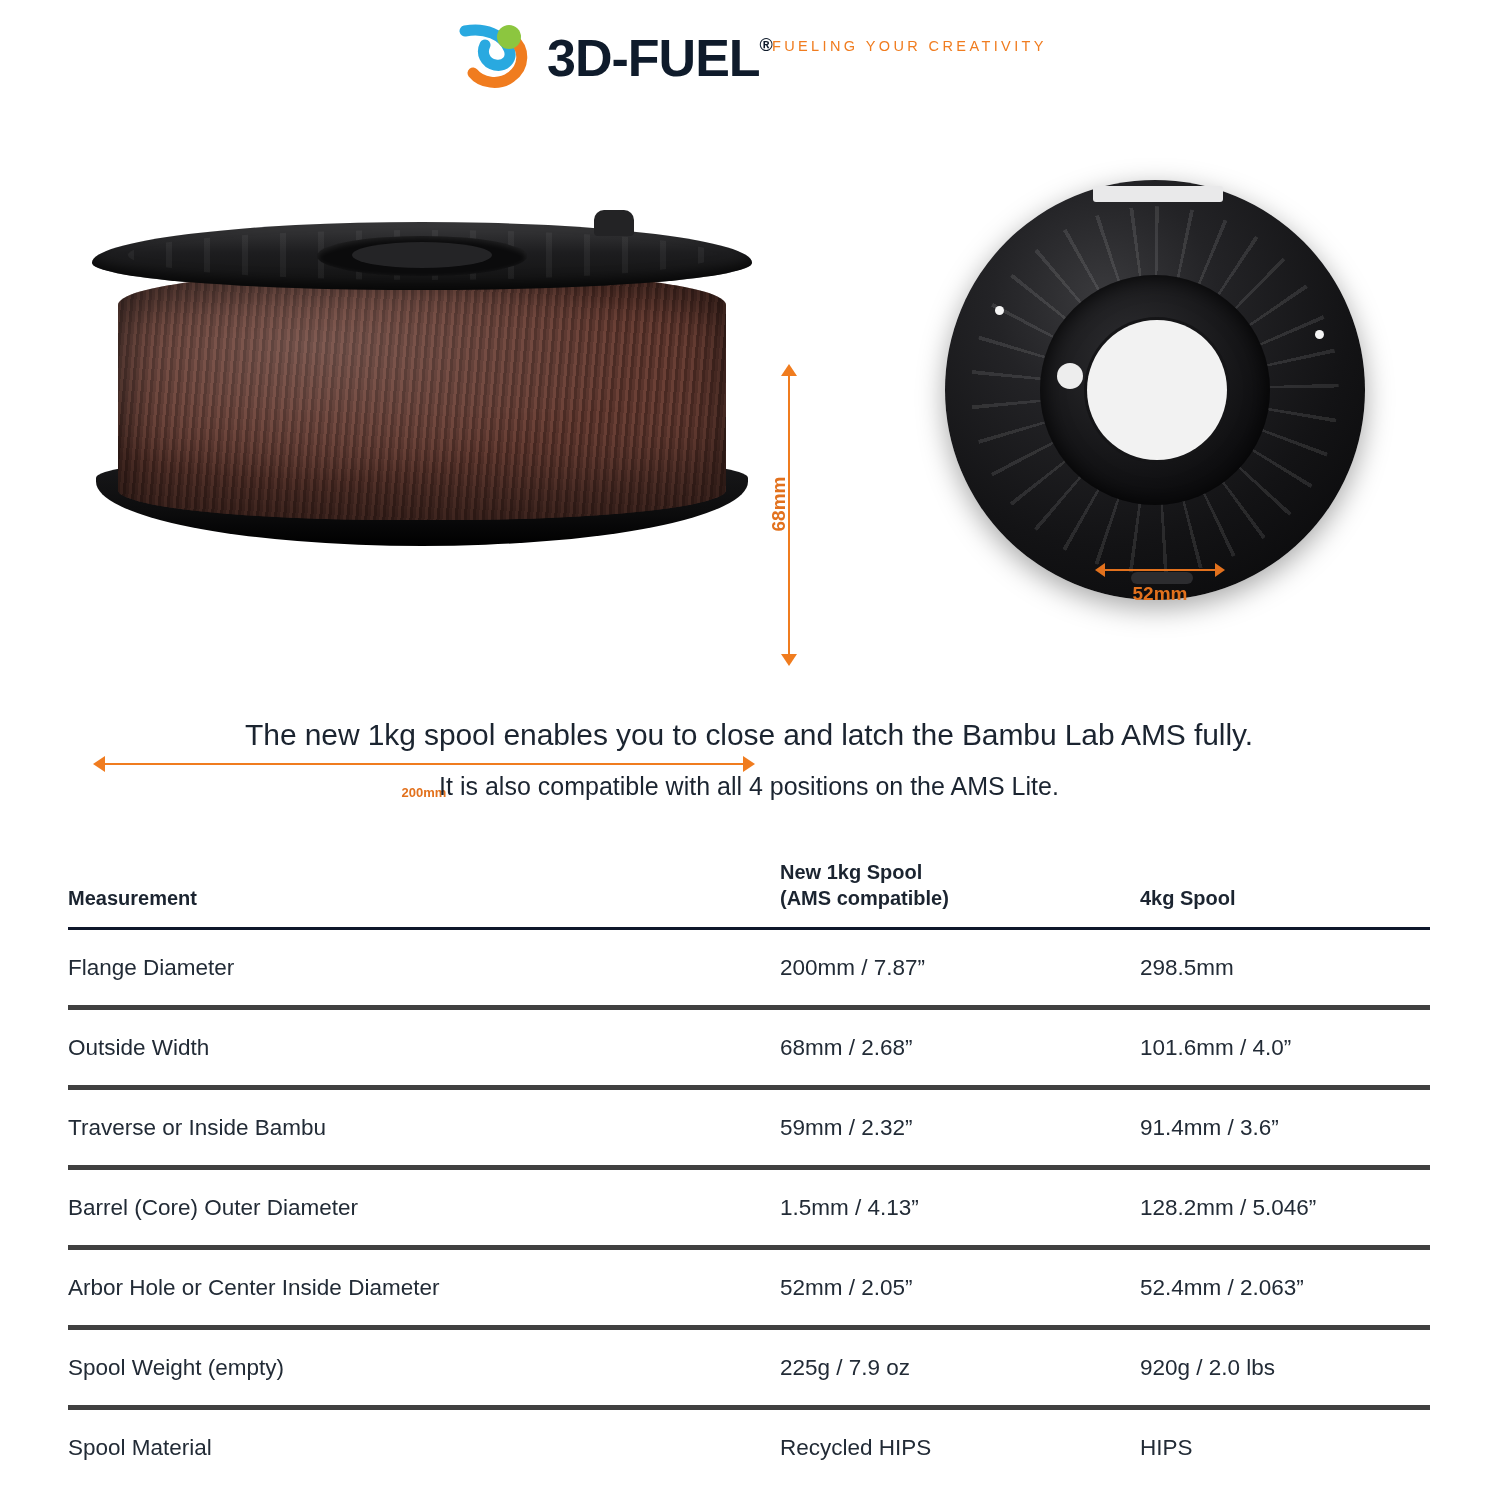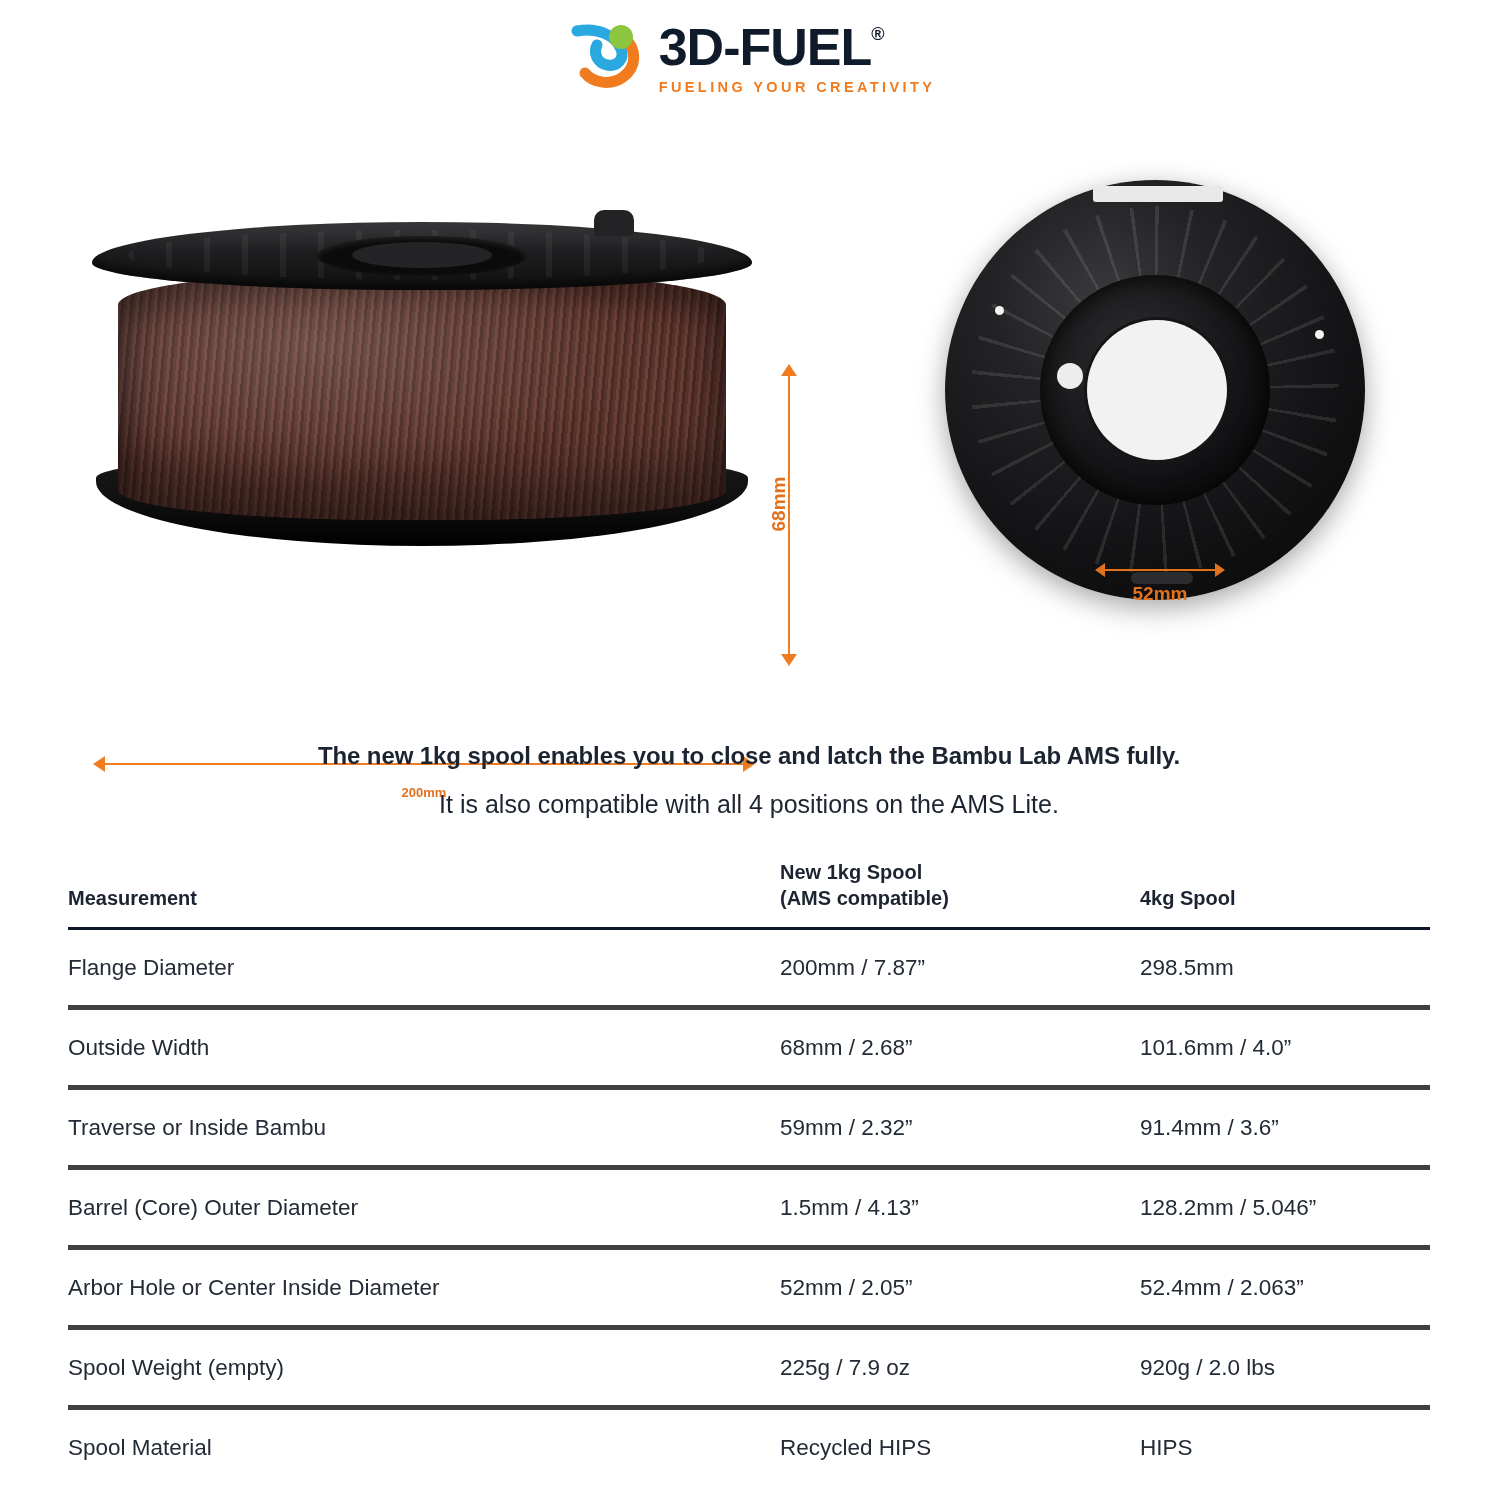--- a/index.html
+++ b/index.html
@@ -32,42 +32,42 @@
     align-items: center;
     gap: 10px;
   }
   .logo-mark {
     width: 86px;
     height: 86px;
     position: relative;
   }
   .logo-text {
     display: flex;
-    flex-direction: column;
+    flex-direction: row;
     justify-content: flex-end;
     line-height: 1;
   }
   .logo-main {
     font-size: 52px;
     font-weight: bold;
     letter-spacing: -1px;
     color: #0f1b2b;
   }
   .logo-main .reg {
     font-size: 18px;
     vertical-align: top;
     position: relative;
     top: 4px;
   }
   .logo-tag {
     font-size: 14.5px;
     letter-spacing: 3.4px;
     color: #f07c1f;
     margin-top: 7px;
-    font-weight: bold;
+    font-weight: normal;
   }
 
   
   .photos {
     position: absolute;
     top: 160px;
     left: 0;
     width: 1498px;
     height: 520px;
   }
@@ -320,25 +320,24 @@
 
   
   .headline {
     position: absolute;
     top: 718px;
     left: 0;
     width: 1498px;
     text-align: center;
   }
   .headline .l1 {
-    font-size: 24px;
-    font-weight: bold;
+    font-size: 30px;
+    font-weight: normal;
     color: #1b2430;
     letter-spacing: -0.1px;
-    margin-top: 24px;
   }
   .headline .l2 {
     font-size: 25px;
     color: #1b2430;
     margin-top: 20px;
   }
 
   
   table.spec {
     position: absolute;

